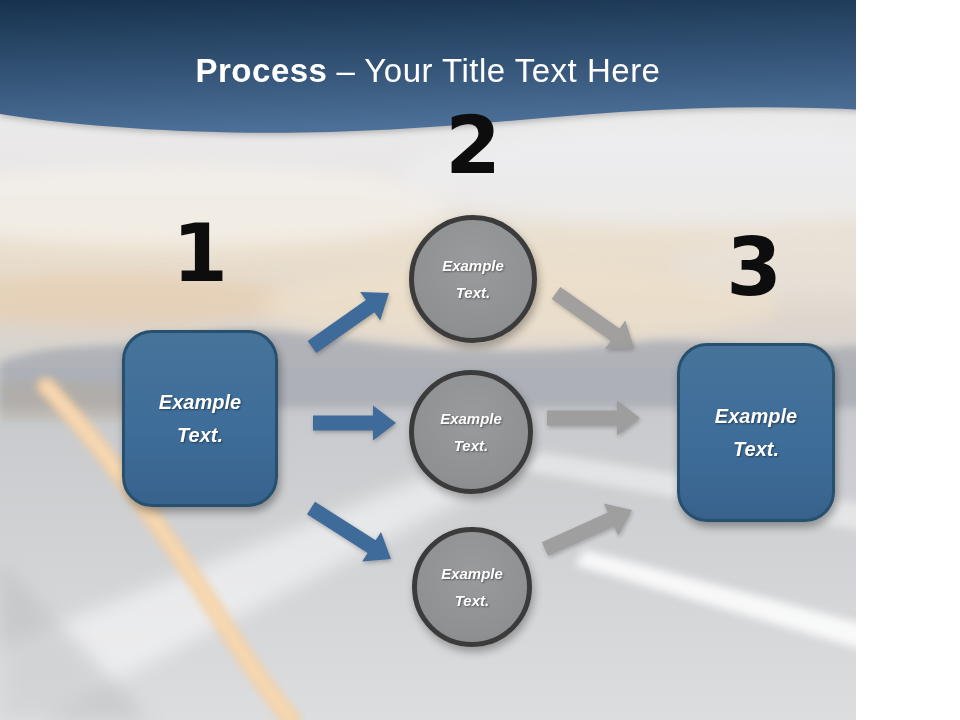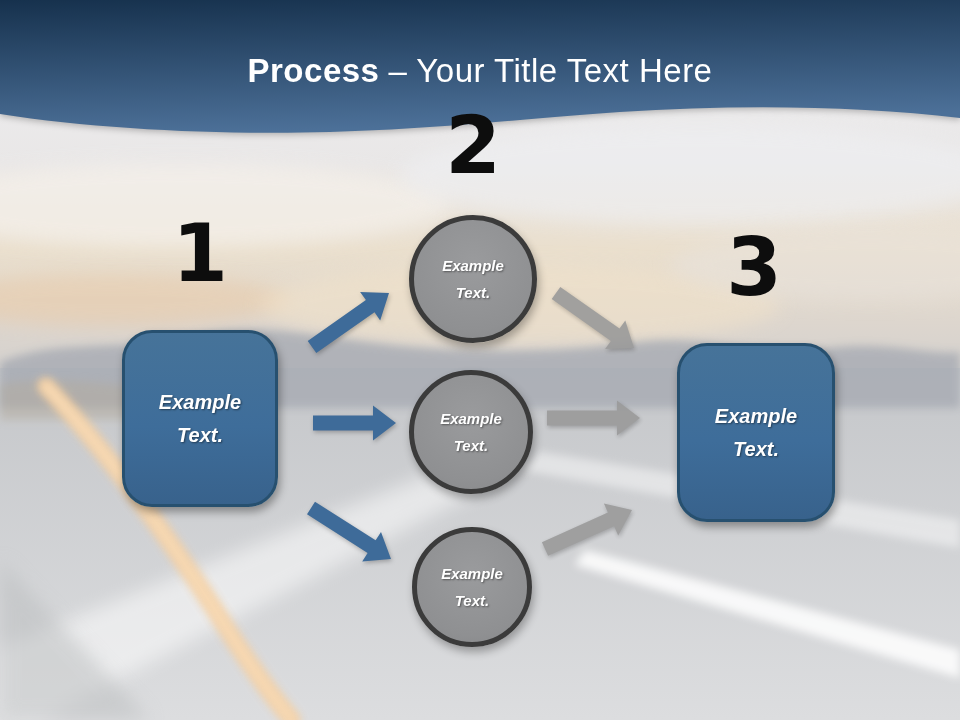--- a/index.html
+++ b/index.html
@@ -1,17 +1,17 @@
 <!DOCTYPE html>
 <html style="--header-top: #16314d; --header-bottom: #4c7098; --title-text: #ffffff; --box-fill: #3e6d9a; --box-border: #27506f; --circle-fill: #8f9092; --circle-border: #3b3b3b; --arrow-blue: #3e6b99; --arrow-gray: #9a9a9a; --number: #0d0d0d; --road-line-orange: #f4cfa1;"><head>
 <meta charset="utf-8">
 <style>
   html,body{margin:0;padding:0;}
   .slide{
-    position:relative;width:960px;height:720px;overflow:hidden;
+    position:relative;width:856px;height:720px;overflow:hidden;
     font-family:"Liberation Sans",sans-serif;background:#be185d;
   }
   .slide svg{display:block;}
   
   .bg-layer{position:absolute;left:0;top:0;}
   .header-layer{position:absolute;left:0;top:0;filter:drop-shadow(0 2px 3px rgba(0,0,0,.25));}
   .arrow-layer{position:absolute;left:0;top:0;}
   .arrow-layer polygon{filter:drop-shadow(1px 2px 2px rgba(0,0,0,.25));}
   
   .title{

